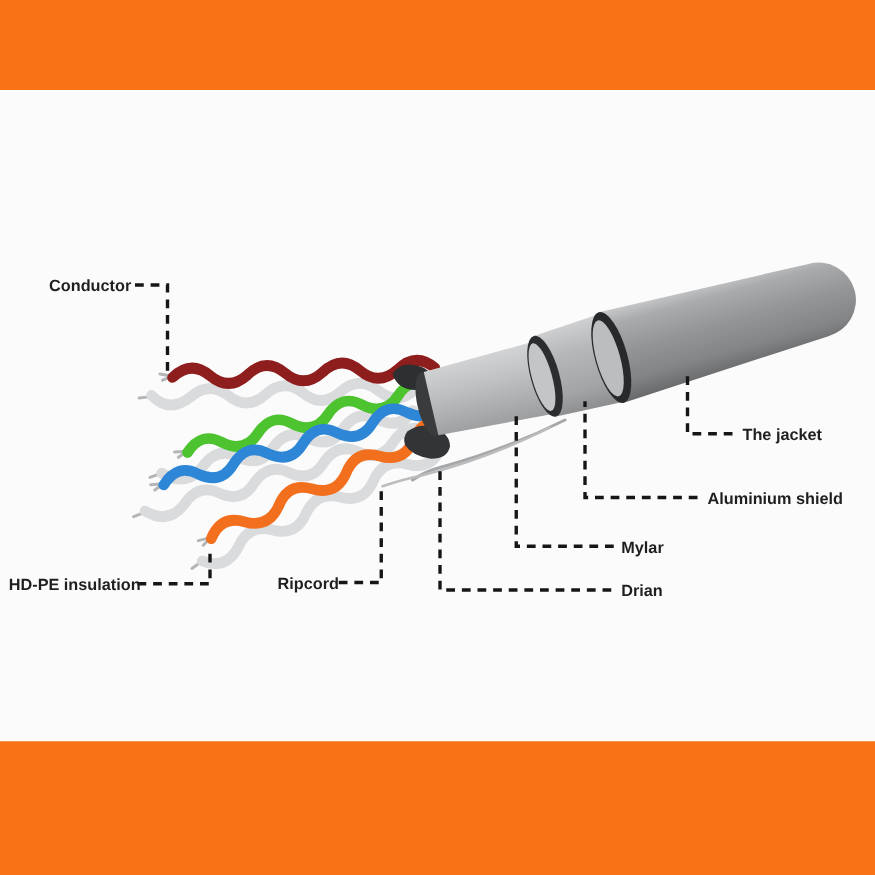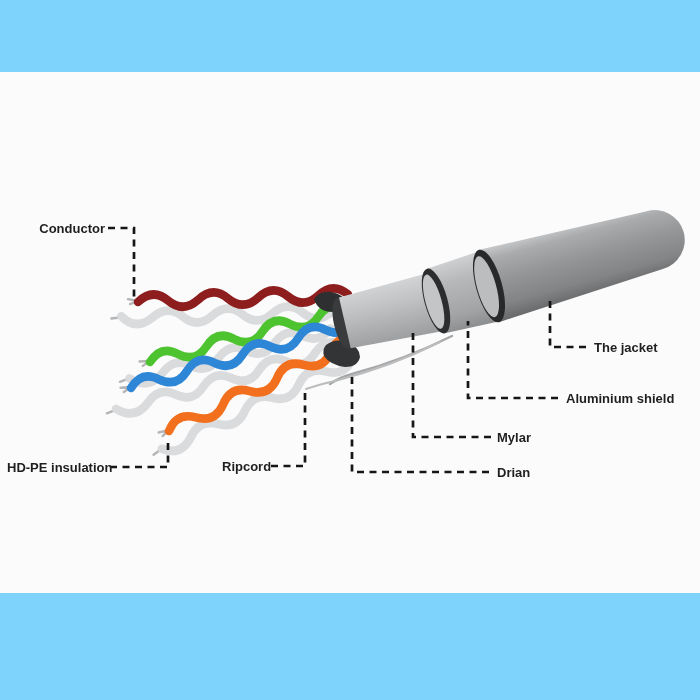--- a/index.html
+++ b/index.html
@@ -1,17 +1,17 @@
 <!DOCTYPE html>
 <html><head>
 <meta charset="utf-8">
 <style>
   html,body{margin:0;padding:0;background:#ffffff;}
   .stage{
-    position:relative;width:700px;height:700px;background:#7dd3fc;overflow:hidden;
+    position:relative;width:700px;height:700px;background:#f97316;overflow:hidden;
     font-family:"Liberation Sans", sans-serif;
   }
   svg text{
     font-family:"Liberation Sans", sans-serif;
     font-size:13px;font-weight:600;fill:#1f1f1f;letter-spacing:0px;
   }
   .ptr{fill:none;stroke:#161616;stroke-width:2.7;stroke-dasharray:7 5.5;}
   .thin-strand{fill:none;stroke-linecap:round;}
 </style>
 </head>

